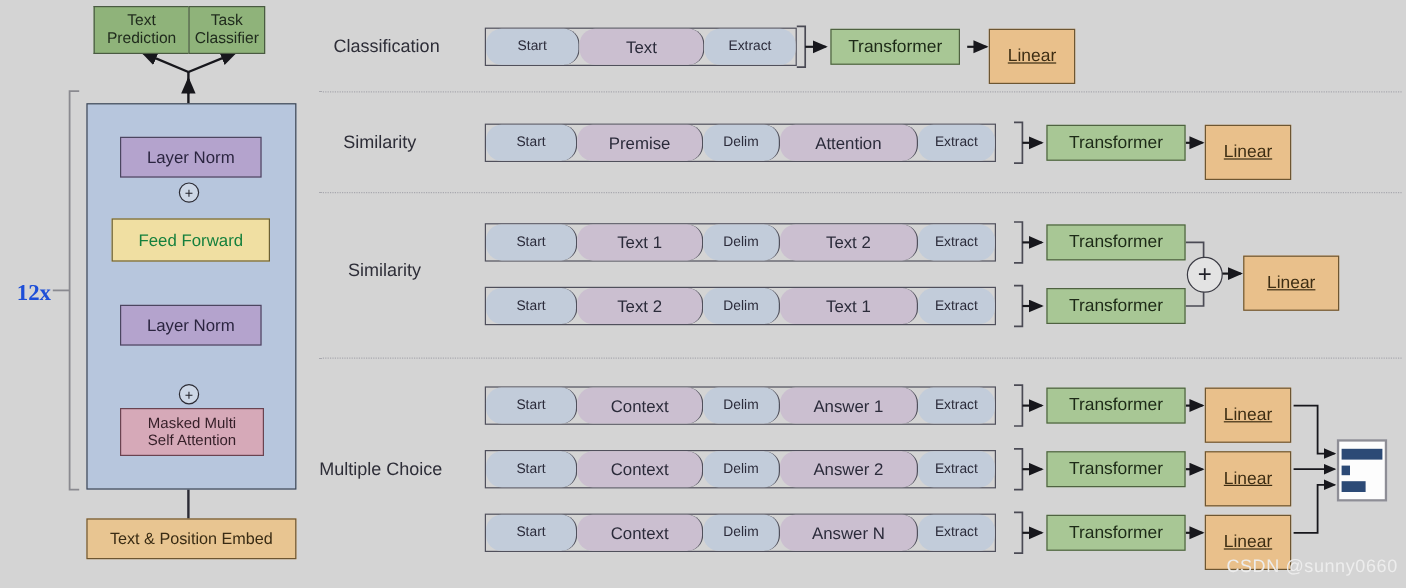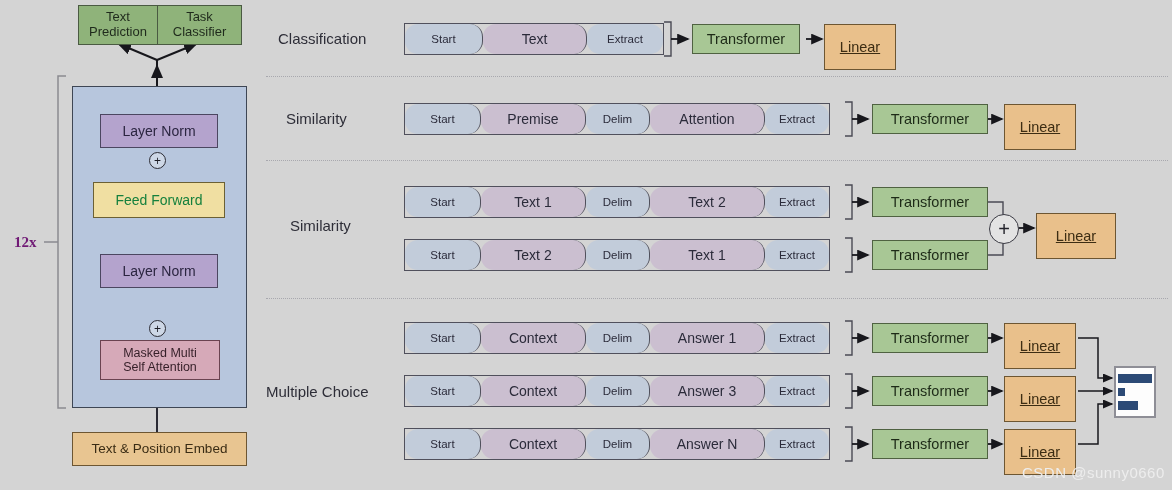--- a/index.html
+++ b/index.html
@@ -59,23 +59,23 @@
     font-size: 12.5px;
   }
   .embed {
     background: #e8c591;
     border: 1.5px solid #6d5632;
     color: #3a2c14;
     font-size: 13.5px;
   }
   .rep-label {
     position: absolute;
-    font-size: 15px;
+    font-size: 19px;
     font-weight: bold;
-    color: #701a75;
+    color: #1d4ed8;
     font-family: "Liberation Serif", serif;
   }
 
   
   .task-label {
     position: absolute;
     font-size: 15px;
     color: #2e2e38;
     white-space: nowrap;
   }
@@ -259,21 +259,21 @@
   </svg>
 
   <div class="sep" style="left:266px; top:76px; width:902px;"></div>
   <div class="sep" style="left:266px; top:160px; width:902px;"></div>
   <div class="sep" style="left:266px; top:298px; width:902px;"></div>
 
   <div class="node head-box" style="left:78px; top:5px; width:79px; height:40px; border-right:none;">
     <span style="white-space:pre-line;">Text
 Prediction</span>
   </div>
-  <div class="node head-box" style="left:157px; top:5px; width:85px; height:40px;">
+  <div class="node head-box" style="left:157px; top:5px; width:64px; height:40px;">
     <span style="white-space:pre-line;">Task
 Classifier</span>
   </div>
 
   <div class="node stack-body" style="left:72px; top:86px; width:175px; height:322px;"></div>
 
   <div class="node layernorm" style="left:100px; top:114px; width:118px; height:34px;">
     <span>Layer Norm</span>
   </div>
 
@@ -365,21 +365,21 @@
     <div class="cell blue" style="width:76px;">Start</div>
     <div class="cell mauve" style="width:105px;">Context</div>
     <div class="cell blue" style="width:64px;">Delim</div>
     <div class="cell mauve" style="width:115px;">Answer 1</div>
     <div class="cell blue" style="width:64px;">Extract</div>
   </div>
   <div class="seq" style="left:404px; top:375px;">
     <div class="cell blue" style="width:76px;">Start</div>
     <div class="cell mauve" style="width:105px;">Context</div>
     <div class="cell blue" style="width:64px;">Delim</div>
-    <div class="cell mauve" style="width:115px;">Answer 3</div>
+    <div class="cell mauve" style="width:115px;">Answer 2</div>
     <div class="cell blue" style="width:64px;">Extract</div>
   </div>
   <div class="seq" style="left:404px; top:428px;">
     <div class="cell blue" style="width:76px;">Start</div>
     <div class="cell mauve" style="width:105px;">Context</div>
     <div class="cell blue" style="width:64px;">Delim</div>
     <div class="cell mauve" style="width:115px;">Answer N</div>
     <div class="cell blue" style="width:64px;">Extract</div>
   </div>
 

